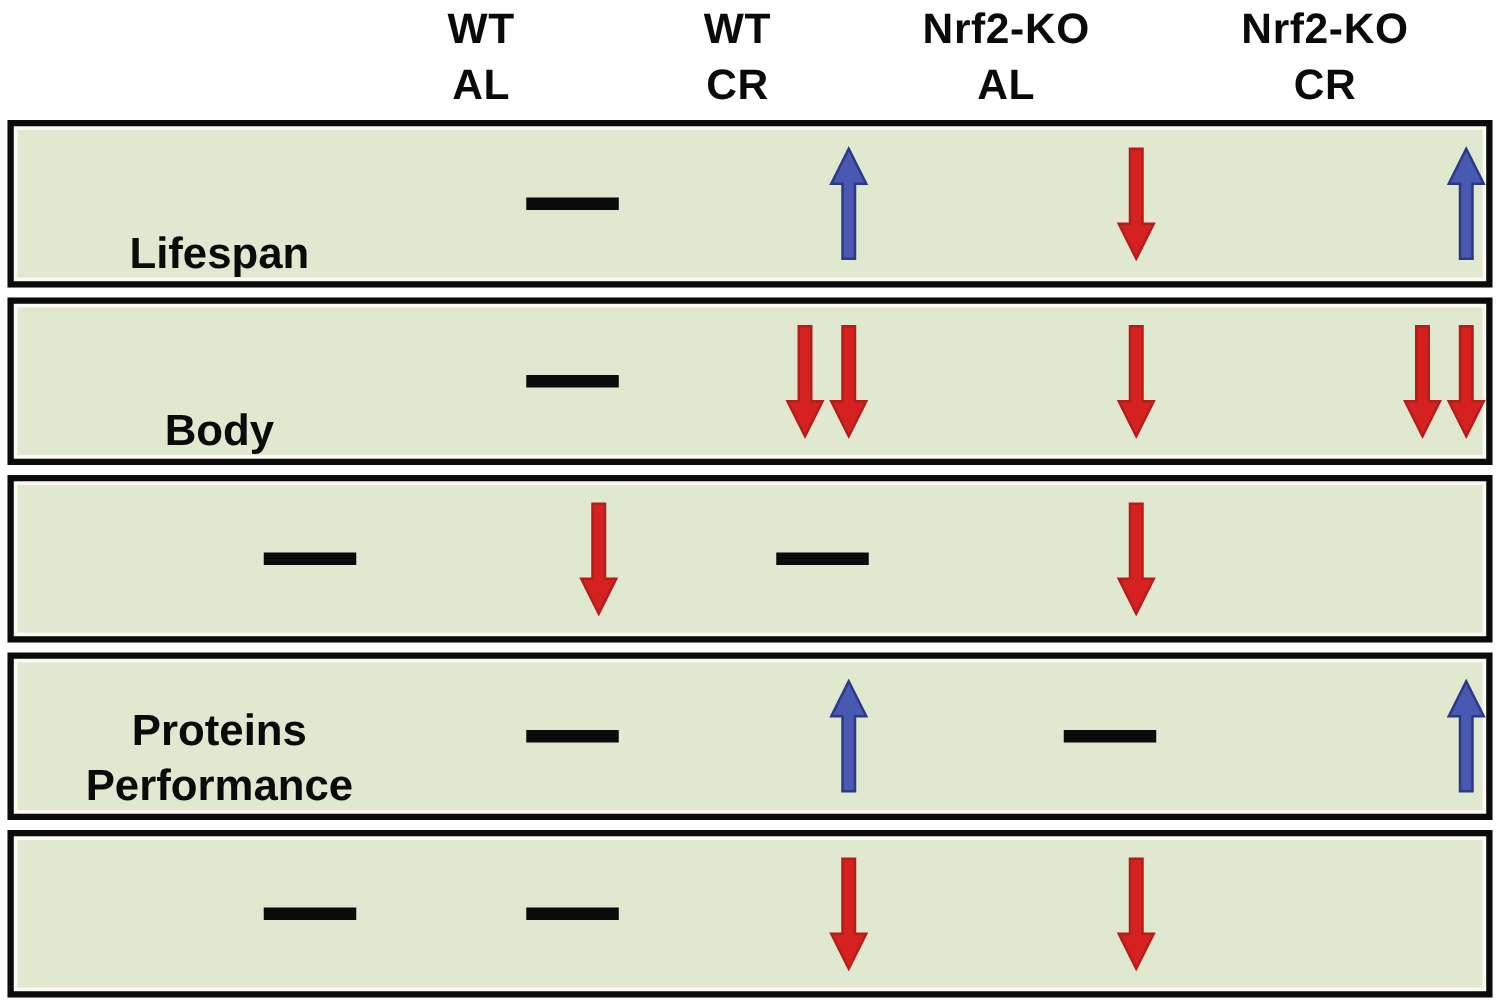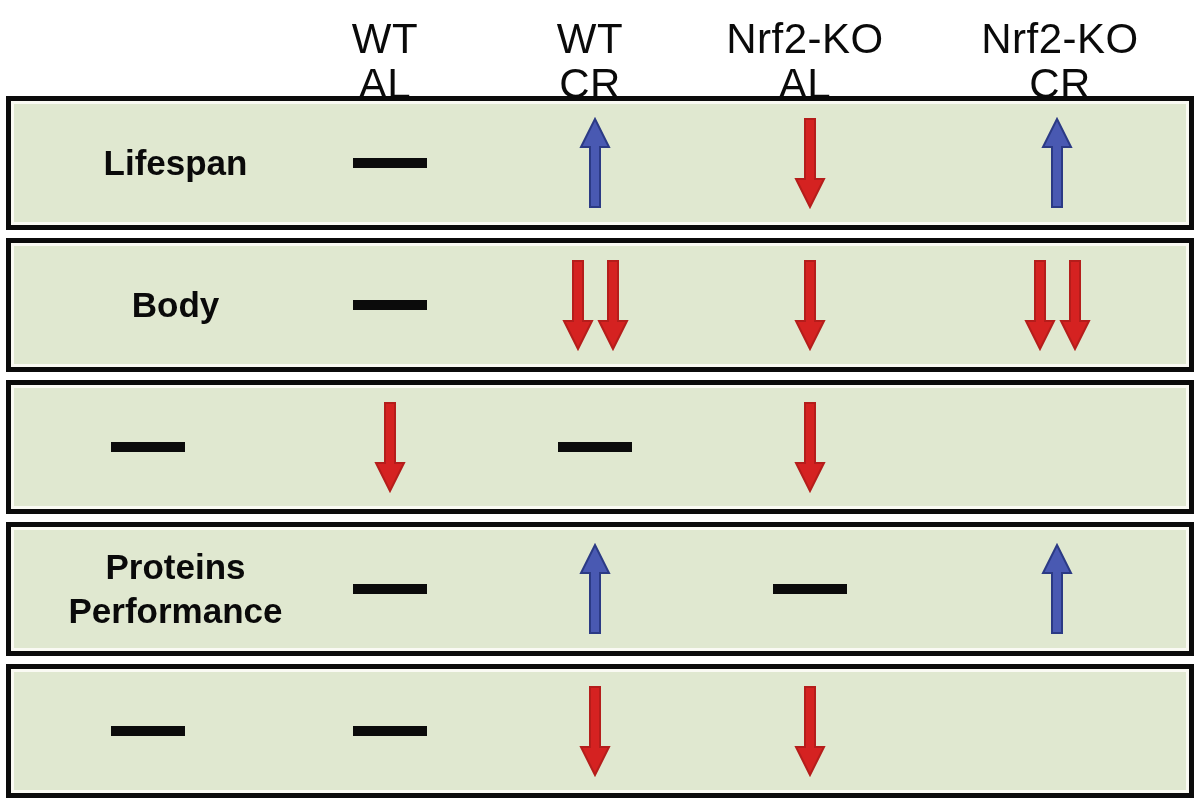--- a/index.html
+++ b/index.html
@@ -21,41 +21,41 @@
     display: grid;
     grid-template-columns: 280px 210px 200px 230px 1fr;
   }
   
   .header-row {
     height: 96px;
     align-items: start;
   }
   .col-header {
     text-align: center;
-    font-weight: normal;
-    font-size: 42px;
+    font-weight: bold;
+    font-size: 34px;
     line-height: 45px;
     color: var(--text, #0a0a0a);
-    padding-top: 16px;
+    padding-top: 1px;
     letter-spacing: 0.5px;
   }
   
   .row-box {
     height: 134px;
     margin: 0 6px 8px 6px;
     box-sizing: border-box;
     border: 5px solid var(--border, #0b0b0b);
     background: var(--row-bg, #e0e8d0);
     box-shadow: inset 0 0 0 3px #fafaf3;
     grid-template-columns: 274px 210px 200px 230px 1fr;
   }
   .cell {
     display: flex;
     align-items: center;
-    justify-content: center;
+    justify-content: flex-end;
   }
   .label-cell {
     flex-direction: column;
     padding-left: 55px;
     box-sizing: border-box;
   }
   .label-line {
     font-weight: bold;
     font-size: 35px;
     line-height: 44px;

